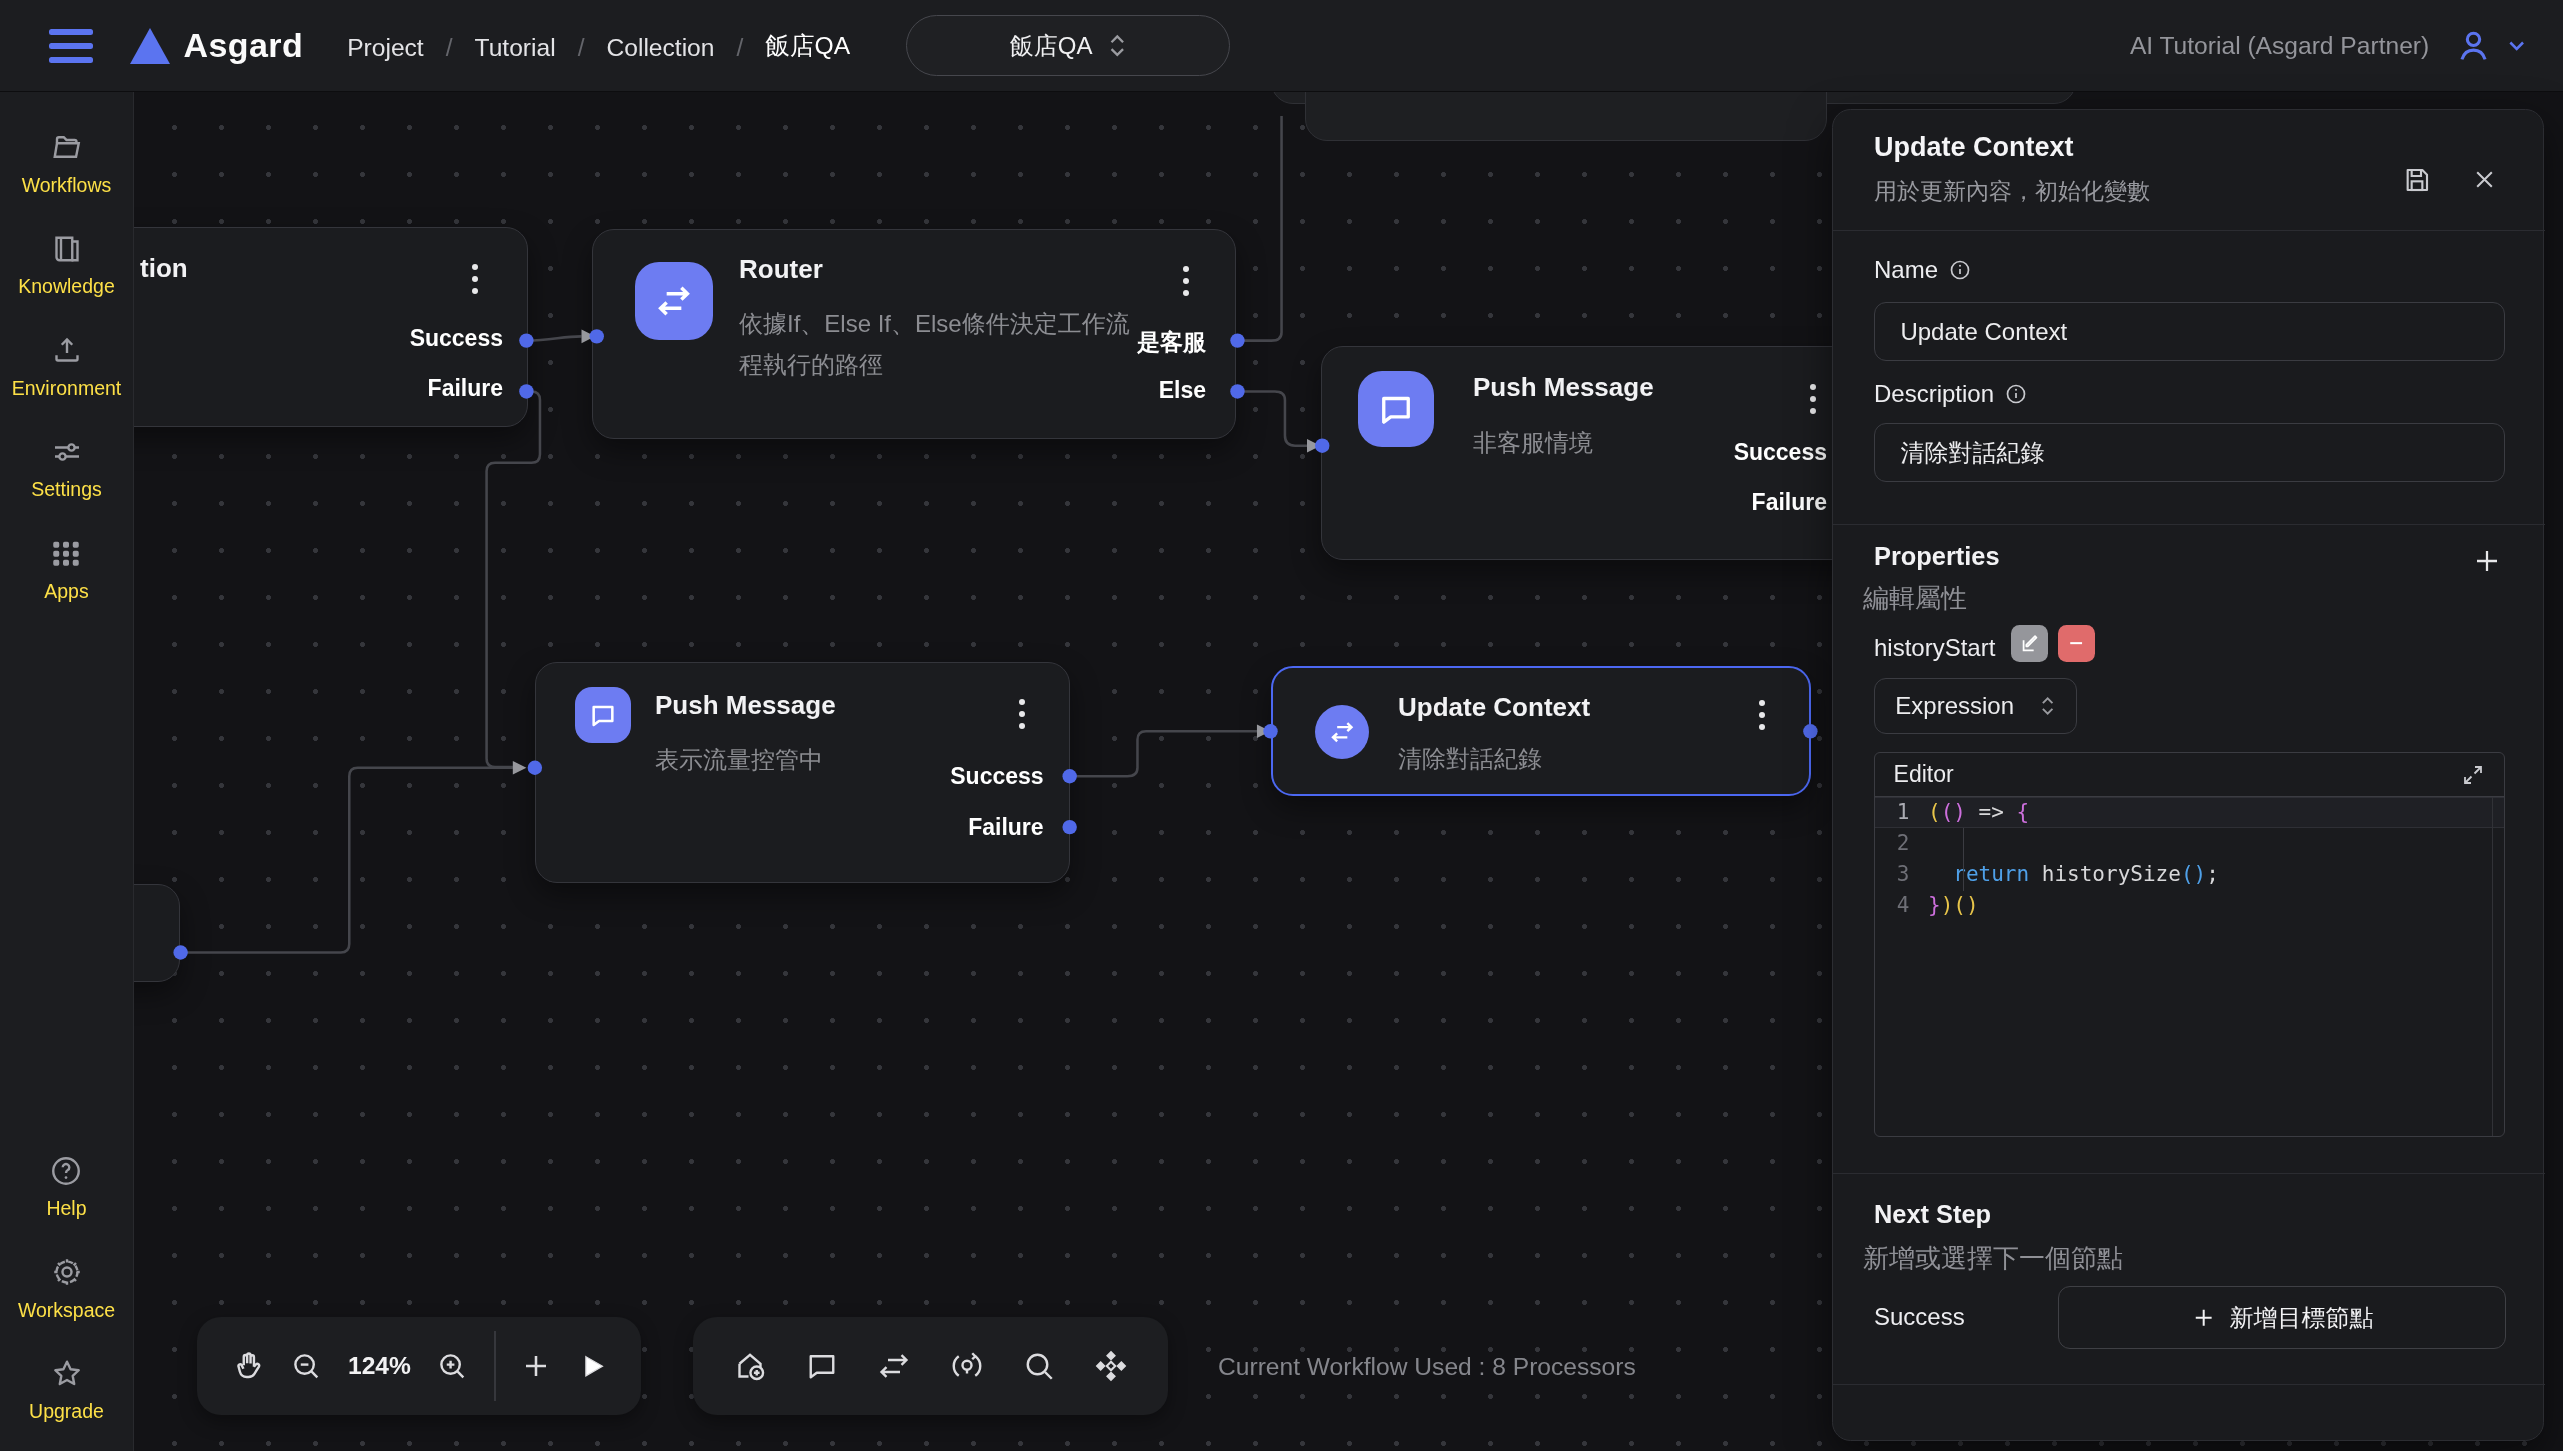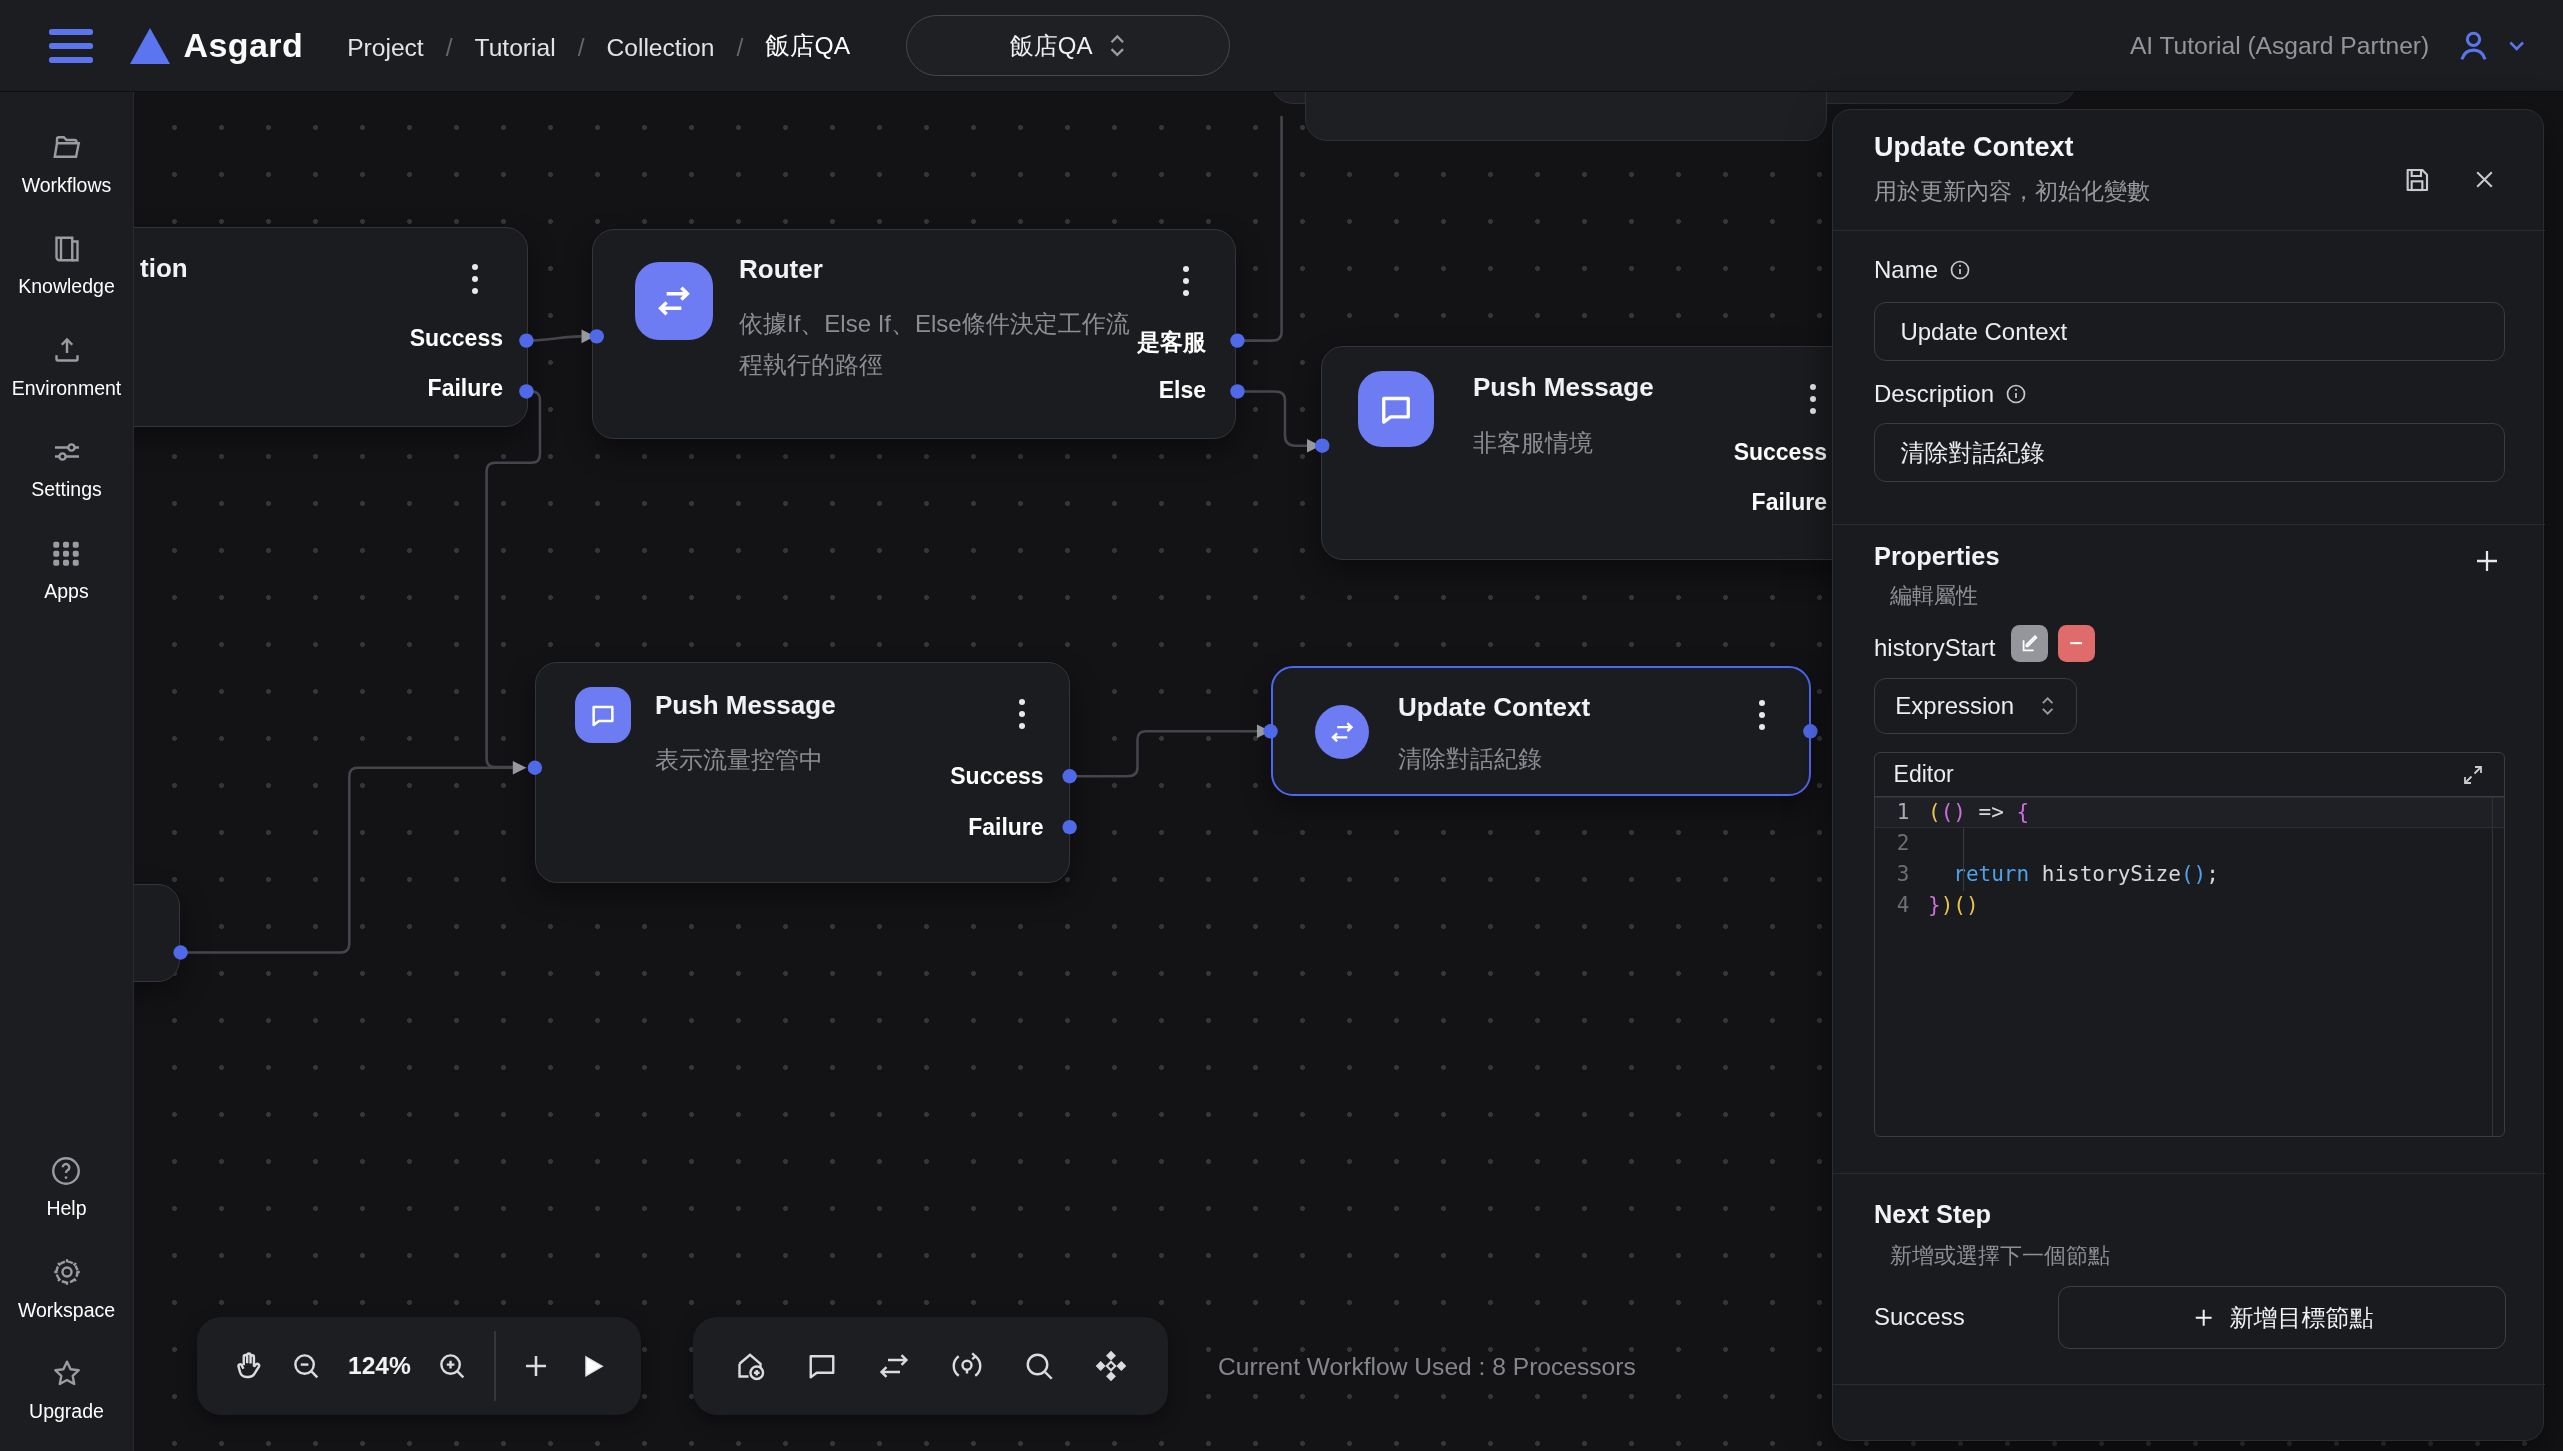--- a/index.html
+++ b/index.html
@@ -22,21 +22,21 @@
     display:flex; align-items:center; justify-content:center; gap:15.3px; color:#f0f0f2; font-size:24px; background:#1f2023; cursor:pointer; }
   .spacer { flex:1; }
   .account { color:#94959b; font-size:24.6px; }
   .hdr-user { display:flex; align-items:center; gap:12px; margin:0 34px 0 25.4px; }
 
   
   #sidebar { position:absolute; left:0; top:92px; width:134px; height:1360px; background:#1c1d20;
     border-right:0.8px solid #292a2e; display:flex; flex-direction:column; align-items:center;
     padding:37px 0 29px; z-index:9; }
   .side-item { display:flex; flex-direction:column; align-items:center; gap:8.5px; margin-bottom:34px; cursor:pointer; }
-  .side-item .lbl { color:#ffffff; font-size:19.5px; }
+  .side-item .lbl { color:#fde047; font-size:19.5px; }
   .side-item svg { stroke:#9b9ca2; }
   .side-flex { flex:1; }
 
   
   #canvas { position:absolute; left:134px; top:92px; width:2429px; height:1360px; overflow:hidden;
     background-color:#131316;
     background-image:radial-gradient(circle, #35363b 2.2px, transparent 2.7px);
     background-size:47px 47px; background-position:17px 12px; }
 
   .node { position:absolute; background:#1b1c1f; border:1.7px solid #34353b; border-radius:22px;
@@ -63,21 +63,21 @@
   #panel { position:absolute; left:1832px; top:109px; width:712px; height:1332px; background:#1a1b1e;
     border:0.8px solid #2c2d32; border-radius:18.6px; z-index:12; box-shadow:0 15.3px 42px rgba(0,0,0,.5); }
   .p-divider { position:absolute; left:0; width:712px; height:0.8px; background:#2b2c31; }
   .p-title { position:absolute; left:41px; top:22px; color:#f5f5f7; font-size:27px; font-weight:700; }
   .p-sub { position:absolute; left:41px; top:66px; color:#98999f; font-size:23px; }
   .p-label { position:absolute; color:#ededf0; font-size:24px; display:flex; align-items:center; gap:10.2px; }
   .field { position:absolute; left:41px; width:631px; height:59px; border:1.7px solid #3b3c42; border-radius:12px;
     display:flex; align-items:center; padding:0 25.4px; color:#ececee; font-size:24px; background:transparent; }
   .icon-btn { cursor:pointer; display:flex; align-items:center; justify-content:center; }
   .sec-title { position:absolute; left:41px; color:#f2f2f4; font-size:25.4px; font-weight:700; }
-  .sec-sub { position:absolute; left:57px; color:#8f9096; font-size:22px; }
+  .sec-sub { position:absolute; left:30px; color:#8f9096; font-size:26px; }
   .mini-btn { position:absolute; width:37px; height:37px; border-radius:8.5px; display:flex; align-items:center;
     justify-content:center; cursor:pointer; }
   .mini-btn.gray { background:#95969b; } .mini-btn.red { background:#e06b6b; }
   .dropdown { position:absolute; left:41px; top:568px; width:203px; height:56px; border:1.7px solid #3b3c42;
     border-radius:12px; display:flex; align-items:center; justify-content:space-between; padding:0 20.3px;
     color:#ececee; font-size:24px; cursor:pointer; }
 
   #editor { position:absolute; left:41px; top:642px; width:631px; height:385px; border:1.7px solid #3b3c42;
     border-radius:6px; overflow:hidden; }
   .ed-head { height:44px; display:flex; align-items:center; justify-content:space-between; padding:0 18.6px;

